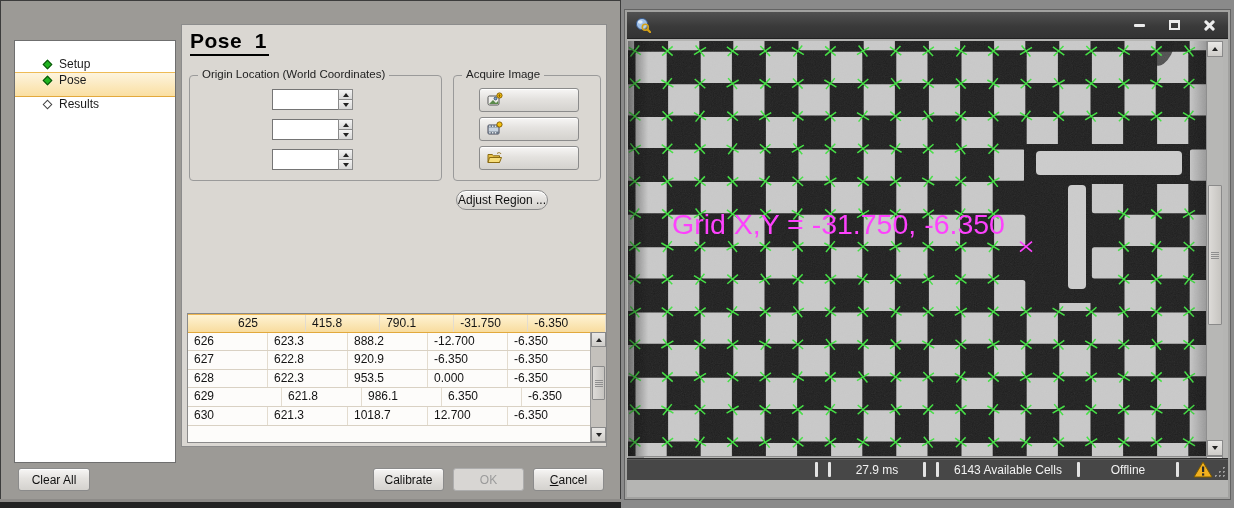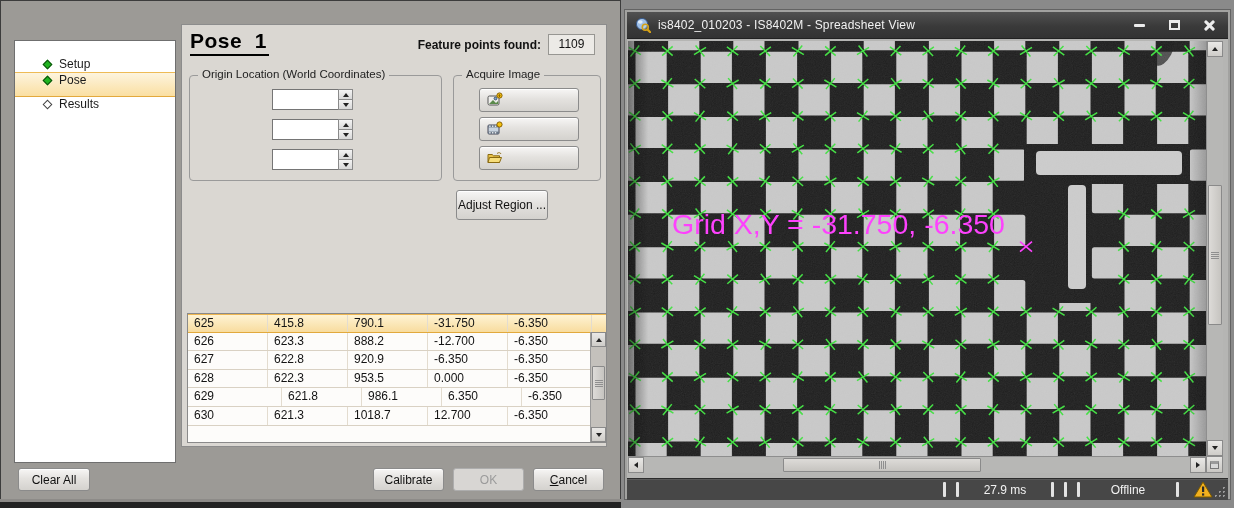--- a/index.html
+++ b/index.html
@@ -71,29 +71,29 @@
   .spin-b { flex:1; border:1px solid #8a8a8a; background:linear-gradient(#f4f4f4,#d8d8d8);
     display:flex; align-items:center; justify-content:center; }
   .spin-b + .spin-b { border-top:none; }
   .tri-up { width:0; height:0; border-left:3px solid transparent; border-right:3px solid transparent; border-bottom:4px solid #222; }
   .tri-dn { width:0; height:0; border-left:3px solid transparent; border-right:3px solid transparent; border-top:4px solid #222; }
   .tri-l  { width:0; height:0; border-top:3px solid transparent; border-bottom:3px solid transparent; border-right:4px solid #222; }
   .tri-r  { width:0; height:0; border-top:3px solid transparent; border-bottom:3px solid transparent; border-left:4px solid #222; }
 
   .acq-btn { position:absolute; left:25px; width:100px; height:24px; display:flex; align-items:center; gap:6px; padding-left:7px; font-size:11.5px; }
   .acq-btn svg { flex:none; }
-  .adjust-btn { left:274px; top:165px; width:92px; height:30px; }
+  .adjust-btn { left:274px; top:165px; width:92px; height:20px;border-radius:10px; }
 
   
   .ftable { position:absolute; left:5px; top:288px; width:420px; height:130px; border:1px solid #8a8a8a; background:#fdfcfa; }
   .ft-head { display:flex; height:18px; background:linear-gradient(#828282,#5a5a5a 50%,#4b4b4b); }
   .fth { color:#f0f0f0; font-size:12px; line-height:18px; text-align:center; border-right:1px solid #8f8f8f; box-shadow:inset 0 1px 0 #9c9c9c; }
   .ft-row { display:flex; height:18.6px; background:#fdfcfa; border-bottom:1px solid #d9d1c3; }
   .ftd { font-size:12px; line-height:17px; padding-left:6px; color:#131313; border-right:1px solid #e3dccf; white-space:nowrap; overflow:hidden; }
-  .ft-row.selected { background:linear-gradient(#fef3d4,#f8dc9e); border-top:1px solid #eeb650; border-bottom:1px solid #e2a93c; }
+  .ft-row.selected { background:linear-gradient(#fef3d4,#f8dc9e); border-top:1px solid #eeb650; border-bottom:1px solid #e2a93c;padding-left:44px; }
   .scrollbar { position:absolute; background:#c4c1bc; }
   .sb-btn { position:absolute; background:linear-gradient(#e9e8e6,#cfcdc9); border:1px solid #8a8a8a; display:flex; align-items:center; justify-content:center; }
   .sb-thumb { position:absolute; background:linear-gradient(90deg,#dddbd8,#c6c4c0); border:1px solid #8a8a8a; border-radius:1px;
     display:flex; align-items:center; justify-content:center; }
   .sb-thumb.h { background:linear-gradient(#dddbd8,#c6c4c0); }
   .grip-v { width:8px; height:1px; background:#8f8f8f; box-shadow:0 2px 0 #8f8f8f, 0 4px 0 #8f8f8f, 0 6px 0 #8f8f8f; margin-bottom:6px; }
   .grip-h { width:1px; height:8px; background:#8f8f8f; box-shadow:2px 0 0 #8f8f8f, 4px 0 0 #8f8f8f, 6px 0 0 #8f8f8f; margin-right:6px; }
   .t-scroll { right:0; top:18px; bottom:0; width:16px; border-left:1px solid #9a9a9a; }
 
   .foot-btn { top:468px; height:23px; }
@@ -102,21 +102,21 @@
   .right-win { left:624px; top:9px; width:607px; height:491px; background:#b5b5b3; border:1px solid #636363; box-shadow:inset 0 0 0 2px #a2a2a0; }
   .right-win .titlebar { left:2px; right:2px; top:2px; height:27px; }
   .img-area { position:absolute; left:3px; top:31px; width:578px; height:415px; background:#141414; overflow:hidden; }
   .img-area svg { display:block; }
   .v-scroll { left:581px; top:31px; width:17px; height:415px; background:#b7b7b5; border-left:1px solid #8e8e8e; }
   .h-scroll { left:3px; top:446px; width:578px; height:17px; background:#b7b7b5; border-top:1px solid #8e8e8e; }
   .corner-btn { position:absolute; left:581px; top:446px; width:17px; height:17px;
     background:linear-gradient(#e5e4e2,#c9c7c3); border:1px solid #8a8a8a; display:flex; align-items:center; justify-content:center; }
   .corner-glyph { width:9px; height:8px; background:#d8d8d8; border:1px solid #777; border-top:3px solid #9a9a9a; }
 
-  .statusbar { position:absolute; left:2px; right:2px; top:468px; height:22px; background:#474747;
+  .statusbar { position:absolute; left:2px; right:2px; top:448px; height:22px; background:#474747;
     border-top:1px solid #2c2c2c; box-shadow:inset 0 1px 0 #5a5a5a;
     display:flex; align-items:center; color:#f2f2f2; font-size:12px; }
   .seg { height:100%; display:flex; align-items:center; justify-content:center; white-space:nowrap; }
   .seg.main { flex:1; }
   .sep { width:3px; height:15px; background:#e3e3e3; border-radius:1px; margin:0 5px; flex:none; }
   .seg.time { width:82px; } .seg.cells { width:128px; } .seg.mode { width:86px; }
   .seg.warn { width:44px; position:relative; justify-content:flex-start; padding-left:9px; }
   .rgrip { position:absolute; right:2px; bottom:2px; }
 </style>
 </head>
@@ -128,24 +128,20 @@
 
     <ul class="sidebar" id="sidebar">
         <li class="side-item"><span class="dmd filled"></span><span>Setup</span></li>
         <li class="side-item selected"><span class="dmd filled"></span><span>Pose</span></li>
         <li class="side-item"><span class="dmd hollow"></span><span>Results</span></li>
       </ul>
 
     <div class="panel">
       <h1 class="pose-title">Pose  1</h1>
 
-      <div class="fp-row">
-        <span class="fp-label">Feature points found:</span>
-        <span class="fp-box">1109</span>
-      </div>
 
       <div class="group acquire-group">
         <span class="group-title">Acquire Image</span>
         <div id="acquire-buttons">
             <button class="btn acq-btn" style="top: 12px;">
               <span style="display:flex">
                 <svg width="16" height="16" viewBox="0 0 16 16">
                   <rect x="1" y="4" width="11" height="9" rx="1.5" fill="#efeeec" stroke="#555"></rect>
                   <path d="M2 12 L6 8 L9 11 L11 9 L11.5 12 Z" fill="#5a8a4a"></path>
                   <circle cx="8.5" cy="6.5" r="1.4" fill="#7aa8d8" stroke="#456"></circle>
@@ -307,21 +303,20 @@
   </section>
 
   <section class="win right-win">
     <header class="titlebar">
       <svg class="app-icon" viewBox="0 0 16 16">
         <circle cx="7" cy="7" r="5.6" fill="#9fc0e8" stroke="#3a5a8a"></circle>
         <ellipse cx="5.3" cy="5" rx="2.4" ry="1.7" fill="#e8f2fc" opacity="0.9"></ellipse>
         <circle cx="10.3" cy="10.3" r="3" fill="rgba(255,255,200,0.25)" stroke="#d4a017" stroke-width="1.6"></circle>
         <line x1="12.6" y1="12.6" x2="15.2" y2="15.2" stroke="#d4a017" stroke-width="2.2" stroke-linecap="round"></line>
       </svg>
-      <span class="t-text">is8402_010203 - IS8402M - Spreadsheet View</span>
       <span style="flex:1"></span>
       <span class="tb-btn">
           <span class="g-min"></span>
         </span>
       <span class="tb-btn">
           <span class="g-max"></span>
         </span>
       <span class="tb-btn">
           <span class="g-close">
             <i class="a"></i>
@@ -755,20 +750,21 @@
         <span class="corner-glyph"></span>
       </span>
 
     <footer class="statusbar">
       <span class="seg main"></span>
       <span class="sep"></span>
       <span class="sep"></span>
       <span class="seg time">27.9 ms</span>
       <span class="sep"></span>
       <span class="sep"></span>
+      <span class="seg cells">6143 Available Cells</span>
       <span class="sep"></span>
       <span class="seg mode">Offline</span>
       <span class="sep"></span>
       <span class="seg warn">
         <svg width="20" height="17" viewBox="0 0 20 17">
           <path d="M10 1 L19 16 H1 Z" fill="#f2b01e" stroke="#7a5a00" stroke-width="1"></path>
           <rect x="9" y="5.5" width="2.2" height="5.5" fill="#2a2a2a"></rect>
           <rect x="9" y="12.4" width="2.2" height="2.2" fill="#2a2a2a"></rect>
         </svg>
         <svg class="rgrip" width="11" height="11" viewBox="0 0 11 11">

